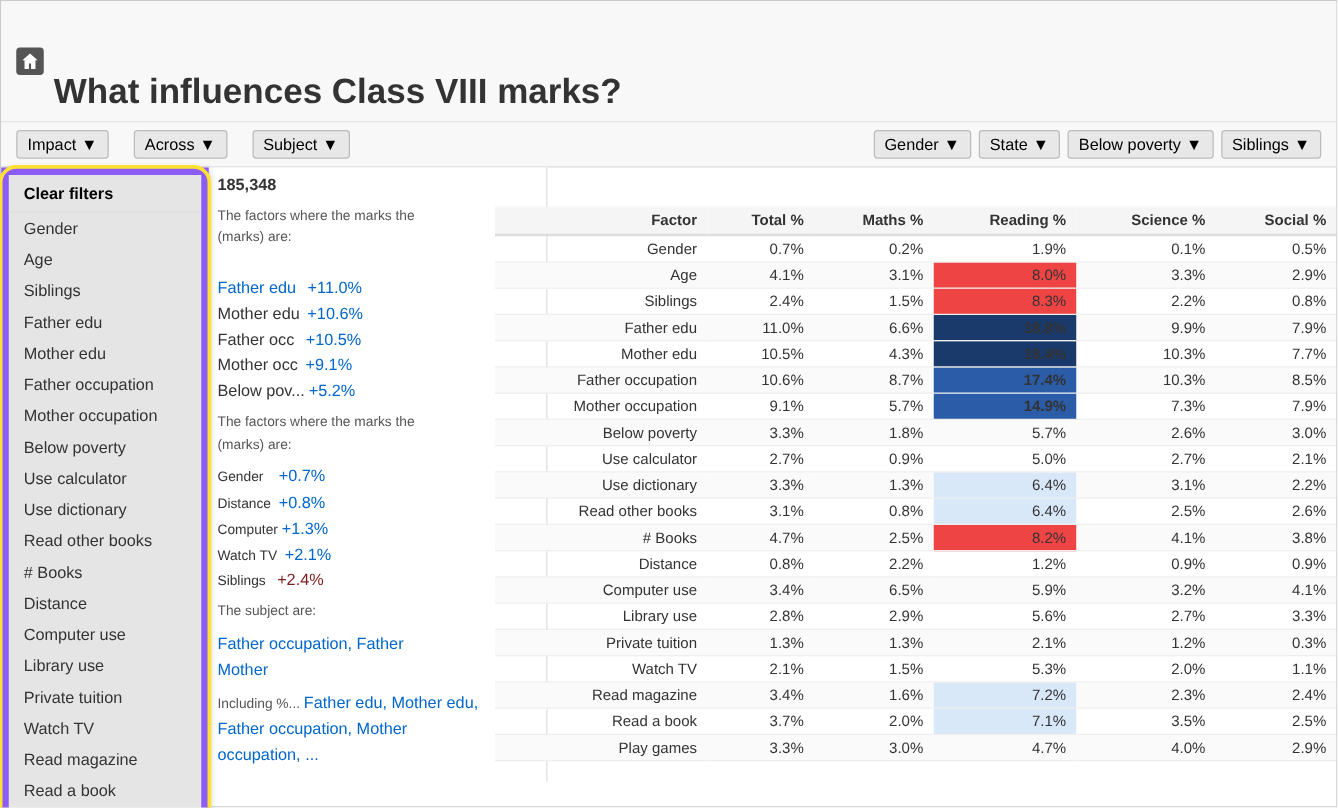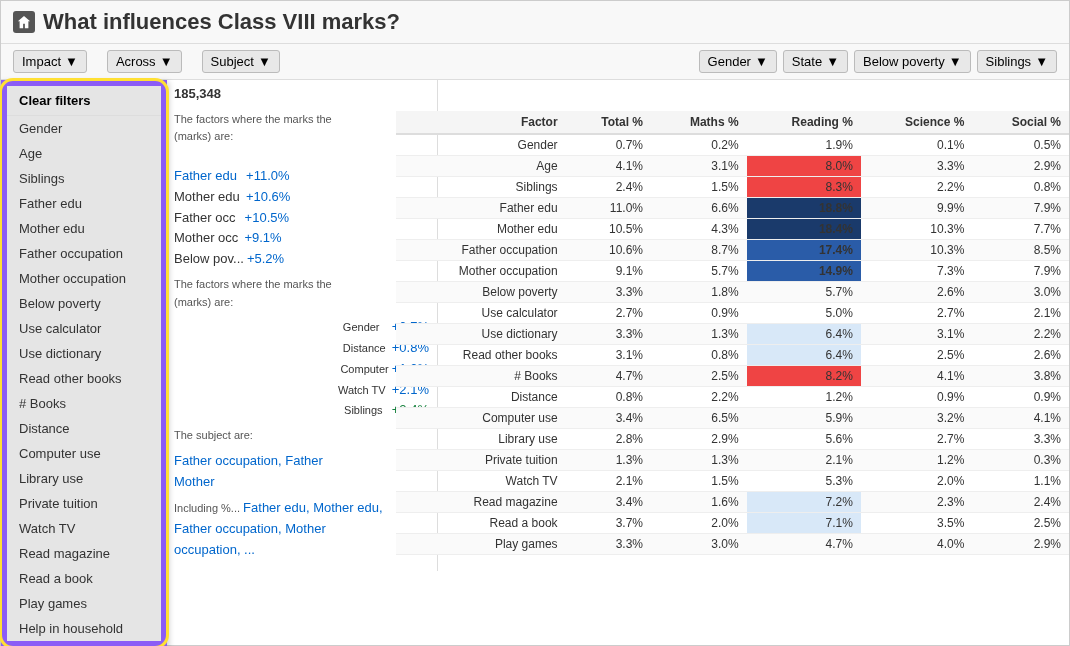--- a/index.html
+++ b/index.html
@@ -3,21 +3,21 @@
   <meta charset="utf-8">
   <style>
     * { box-sizing: border-box; margin: 0; padding: 0; font-family: Arial, sans-serif; font-size: 13px; }
     body { background: #fff; width: 1070px; height: 646px; overflow: hidden; }
 
     .page { width: 1070px; height: 646px; background: #fff; border: 1px solid #ccc; }
 
     .header { display: flex; align-items: center; padding: 8px 12px; border-bottom: 1px solid #ddd; background: #f8f8f8; }
     .home-icon { width: 22px; height: 22px; background: #555; border-radius: 3px; display: inline-flex; align-items: center; justify-content: center; margin-right: 8px; flex-shrink: 0; }
     .home-icon svg { width: 14px; height: 14px; fill: #fff; }
-    .page-title { font-size: 22px; font-weight: bold; color: #333; }
+    .page-title { font-size: 28px; font-weight: bold; color: #333; margin-top: 48px; }
 
     .toolbar { display: flex; align-items: center; padding: 6px 12px; gap: 20px; border-bottom: 1px solid #ddd; background: #f8f8f8; }
     .btn-dropdown { background: #e8e8e8; border: 1px solid #bbb; border-radius: 3px; padding: 3px 8px; cursor: pointer; font-size: 12px; display: inline-flex; align-items: center; gap: 4px; }
     .spacer { flex: 1; }
     .filter-btns { display: flex; gap: 6px; }
 
     .content-area { display: flex; height: calc(646px - 88px); position: relative; }
 
     
     .dropdown-menu { position: absolute; top: 0; left: 0; width: 166px; background: #e5e5e5; border: 6px solid #8b5cf6; box-shadow: 2px 2px 6px rgba(0,0,0,0.2); z-index: 100; }
@@ -142,26 +142,26 @@
         <div class="section" style="font-size:11px;margin-top:20px;">
           <span style="color:#0066cc">Father edu</span> &nbsp;&nbsp;<span style="color:#0066cc">+11.0%</span><br>
           <span>Mother edu</span> &nbsp;<span style="color:#0066cc">+10.6%</span><br>
           <span>Father occ</span> &nbsp;&nbsp;<span style="color:#0066cc">+10.5%</span><br>
           <span>Mother occ</span> &nbsp;<span style="color:#0066cc">+9.1%</span><br>
           <span>Below pov...</span> <span style="color:#0066cc">+5.2%</span>
         </div>
         <div class="section" style="color:#555; font-size:11px;">
           The factors where the marks the<br>(marks) are:
         </div>
-        <div class="section" style="font-size:11px;text-align:right;">
+        <div class="section" style="font-size:11px;">
           Gender &nbsp;&nbsp;&nbsp;<span style="color:#0066cc">+0.7%</span><br>
           Distance &nbsp;<span style="color:#0066cc">+0.8%</span><br>
           Computer <span style="color:#0066cc">+1.3%</span><br>
           Watch TV &nbsp;<span style="color:#0066cc">+2.1%</span><br>
-          Siblings &nbsp;&nbsp;<span style="color:#15803d">+2.4%</span>
+          Siblings &nbsp;&nbsp;<span style="color:#7f1d1d">+2.4%</span>
         </div>
         <div class="section" style="color:#555; font-size:11px;">
           The subject are:
         </div>
         <div class="section" style="font-size:11px;">
           <span style="color:#0066cc">Father occupation, Father<br>Mother</span>
         </div>
         <div class="section" style="font-size:11px; color:#555;">
           Including %... <span style="color:#0066cc">Father edu, Mother edu,<br>Father occupation, Mother<br>occupation, ...</span>
         </div>

